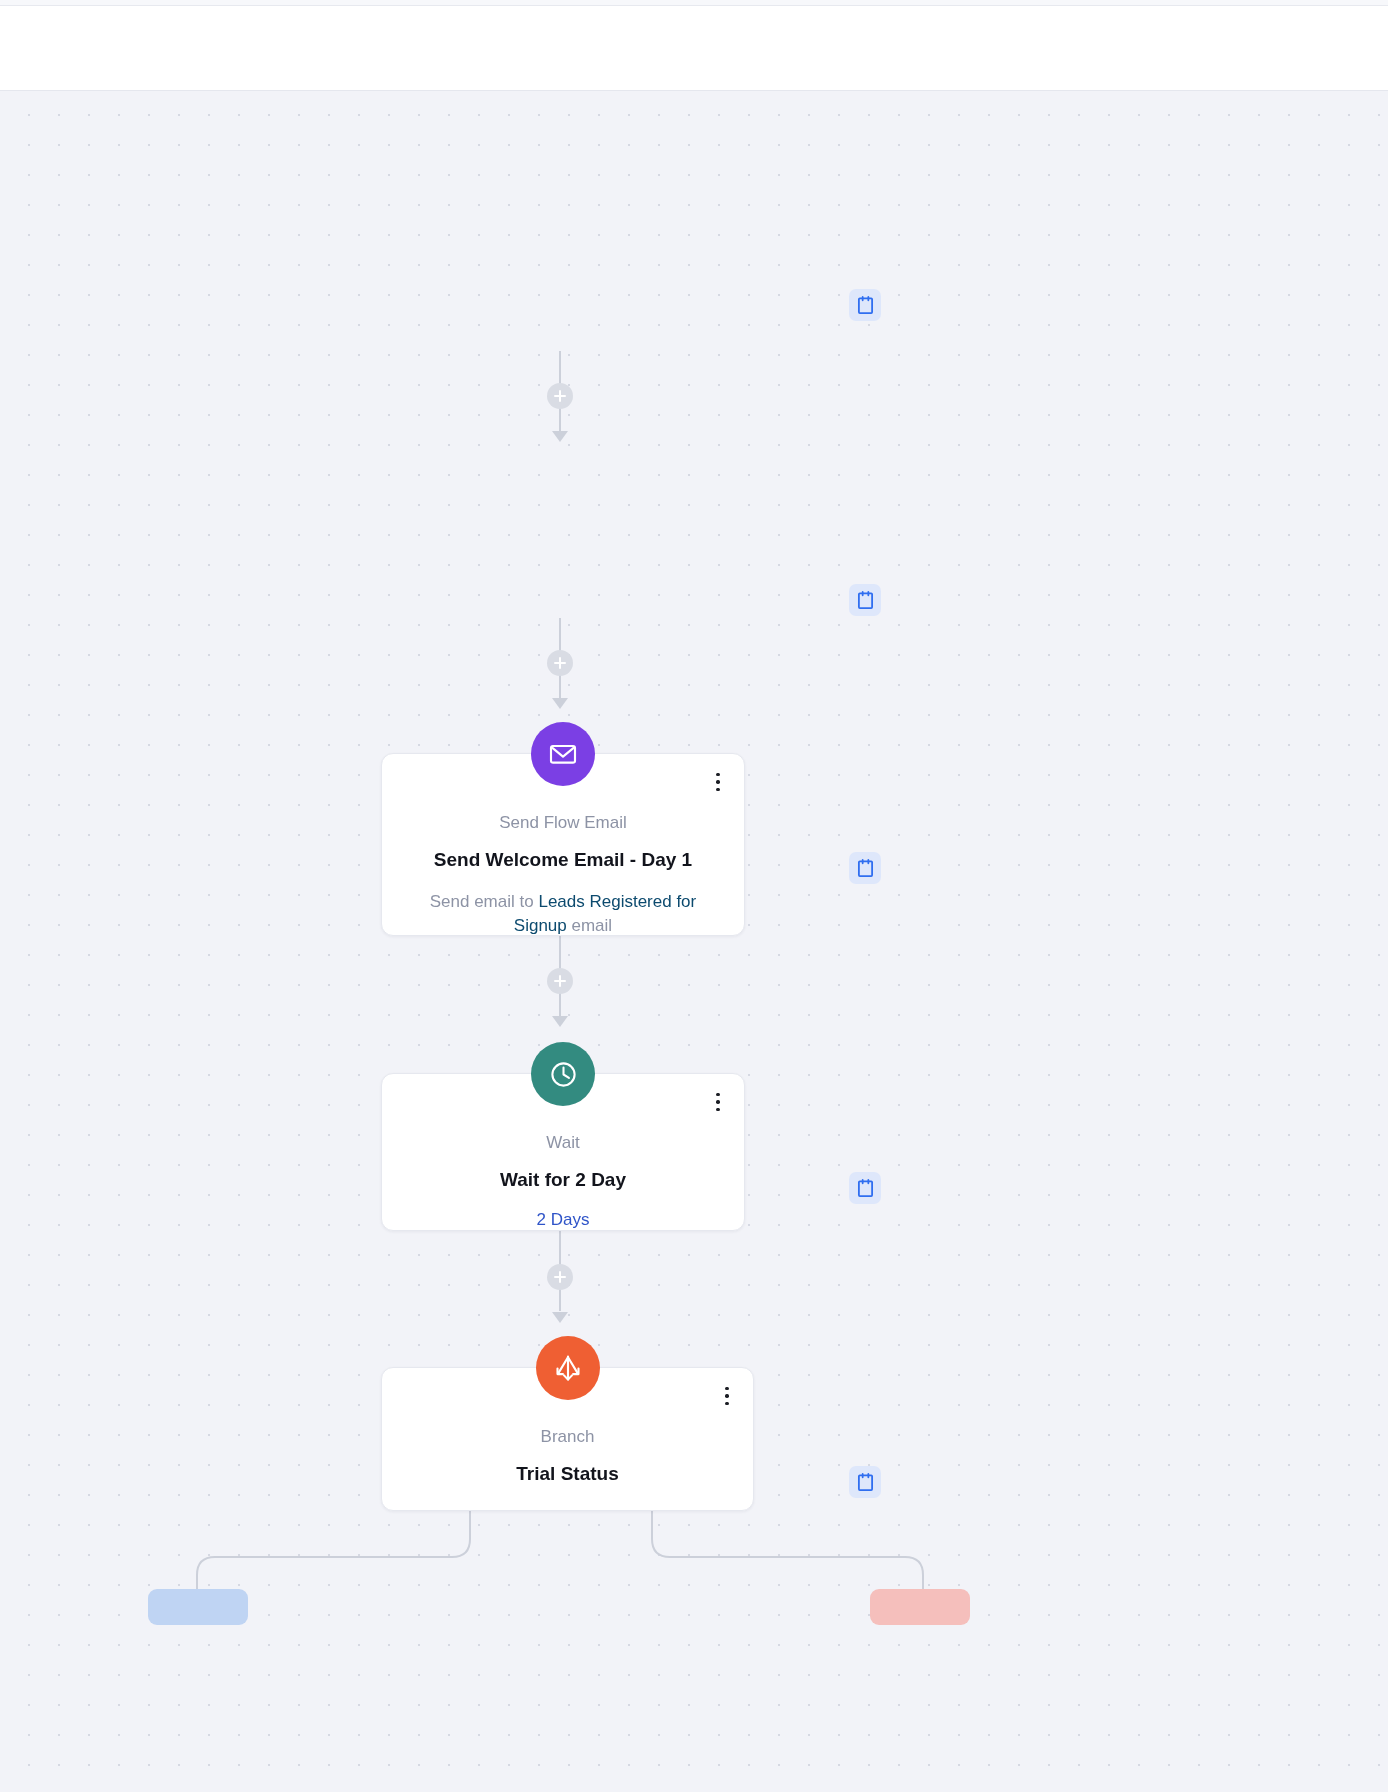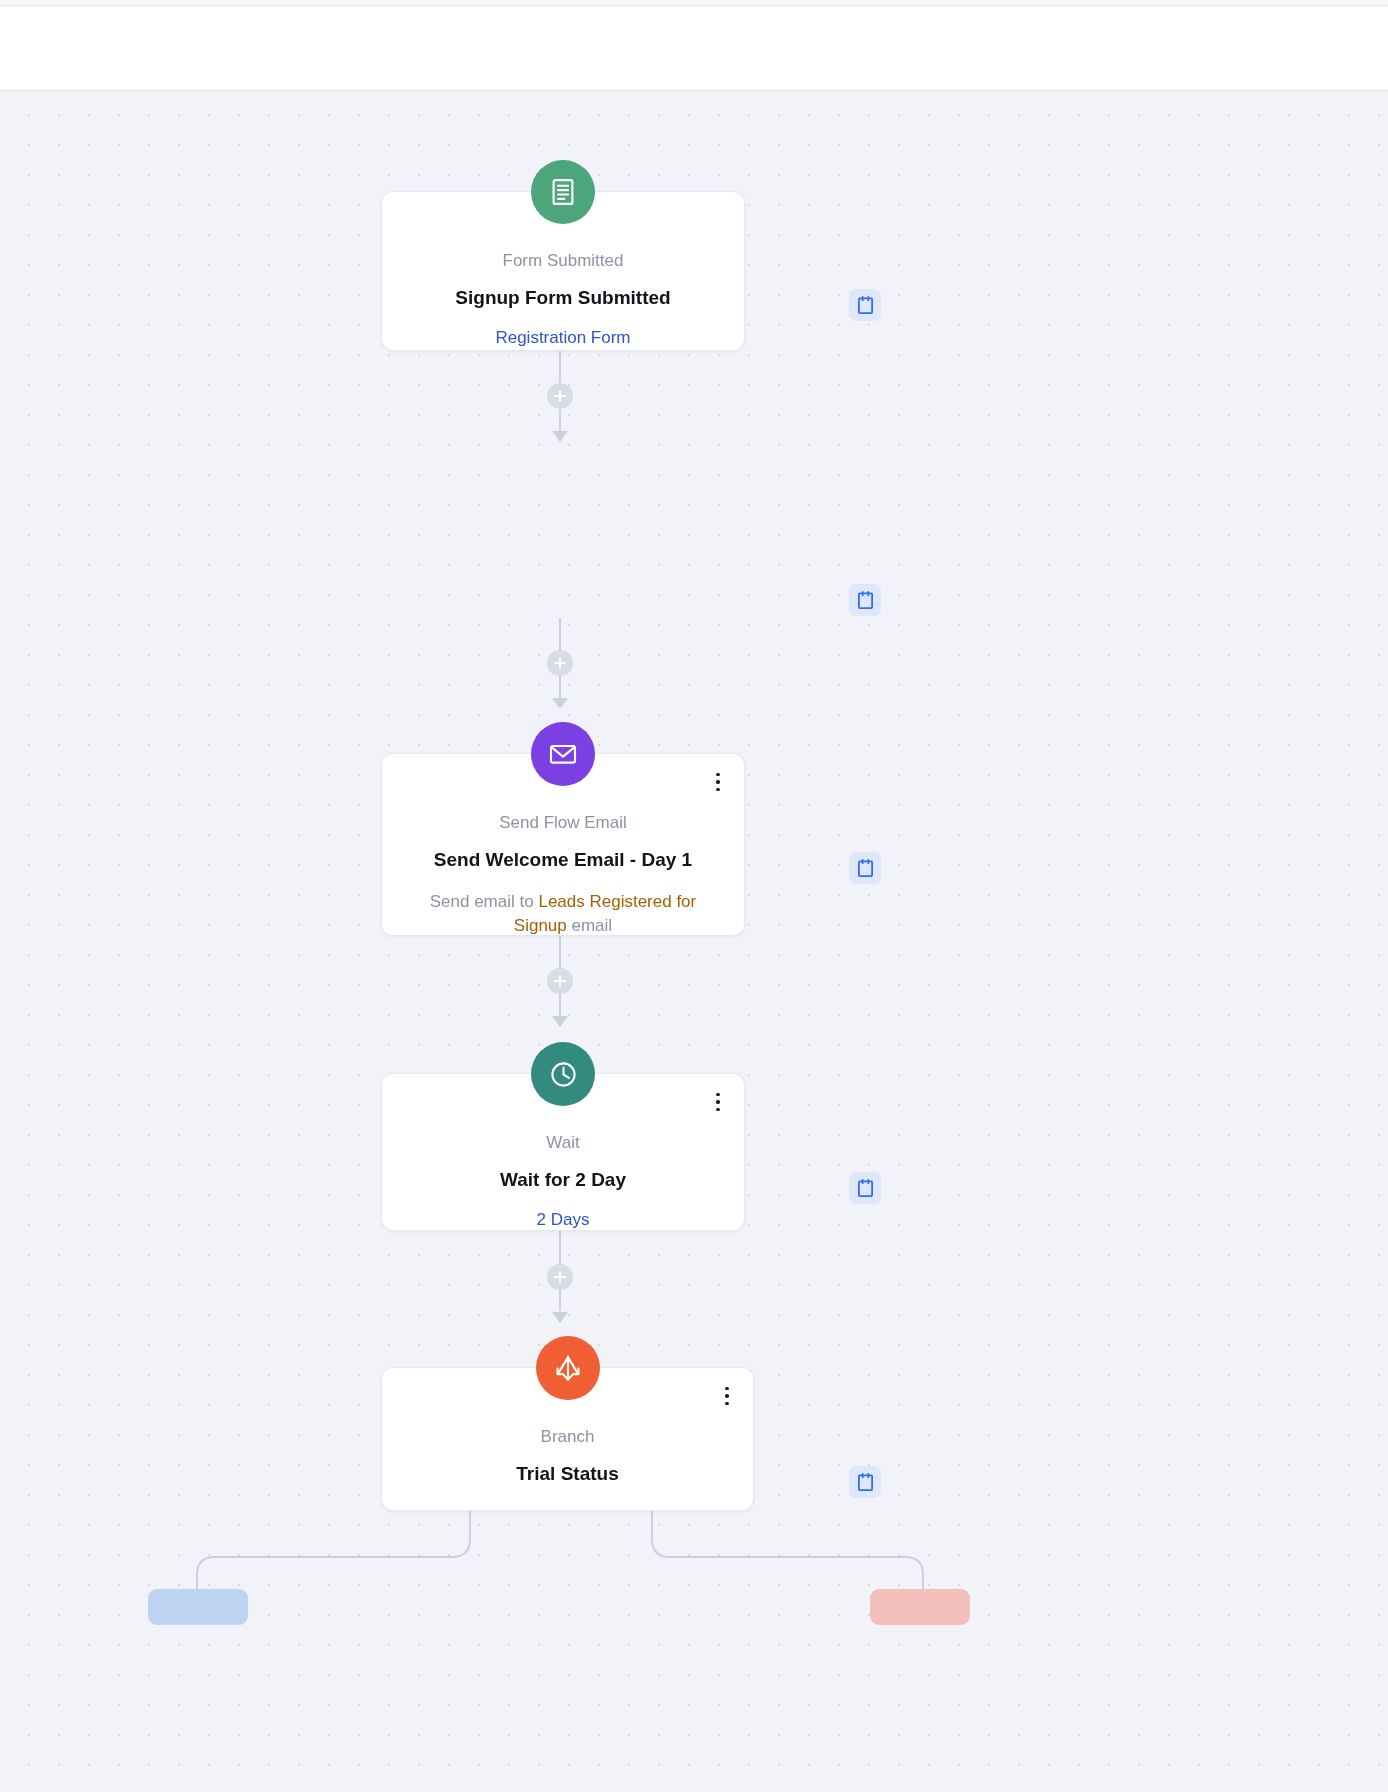--- a/index.html
+++ b/index.html
@@ -99,21 +99,21 @@
     line-height: 1.35;
     margin-top: 13px;
   }
   .node-sub {
     font-size: 17px;
     color: #8d93a5;
     line-height: 1.45;
     margin-top: 17px;
     padding: 0 22px;
   }
-  .link { color: #a16207; }
+  .link { color: #0c4a6e; }
   .link-solo { color: #2f54c8; font-size: 17px; margin-top: 17px; display: block; }
 
   
   .node-icon {
     position: absolute;
     left: 50%;
     top: -32px;
     transform: translateX(-50%);
     width: 64px; height: 64px;
     border-radius: 50%;
@@ -185,34 +185,20 @@
     <div class="conn-arrow" style="top:1221px;"></div>
 
     <svg class="branch-svg" width="1388" height="1701">
       <path d="M 470 1420 L 470 1448 Q 470 1466 452 1466 L 215 1466 Q 197 1466 197 1484 L 197 1500" fill="none" stroke="#ccd0da" stroke-width="2"></path>
       <path d="M 652 1420 L 652 1448 Q 652 1466 670 1466 L 905 1466 Q 923 1466 923 1484 L 923 1500" fill="none" stroke="#ccd0da" stroke-width="2"></path>
     </svg>
 
     <div class="pill pill-blue" style="left:148px;top:1498px;width:100px;"></div>
     <div class="pill pill-red" style="left:870px;top:1498px;width:100px;"></div>
 
-    <div class="node" style="left:381px;top:100px;width:364px;height:160px;padding:58px 0 0;">
-      <div class="node-icon" style="background:#4da57c;">
-        <svg width="30" height="30" viewBox="0 0 24 24" fill="none" stroke="#ffffff" stroke-width="1.7" stroke-linecap="round" stroke-linejoin="round">
-          <rect x="4.5" y="2.5" width="15" height="19" rx="1.2"></rect>
-          <line x1="8" y1="7" x2="16" y2="7"></line>
-          <line x1="8" y1="10.5" x2="16" y2="10.5"></line>
-          <line x1="8" y1="14" x2="16" y2="14"></line>
-          <line x1="8" y1="17.5" x2="13" y2="17.5"></line>
-        </svg>
-      </div>
-      <div class="node-kind">Form Submitted</div>
-      <div class="node-title">Signup Form Submitted</div>
-      <span class="link-solo">Registration Form</span>
-    </div>
     <div class="side-badge" style="left:849px;top:198px;">
       <svg width="17" height="19" viewBox="0 0 18 20" fill="none" stroke="#2f6ef0" stroke-width="1.9" stroke-linecap="round" stroke-linejoin="round">
         <rect x="2" y="2.5" width="14" height="15.5" rx="1"></rect>
         <line x1="6" y1="1" x2="6" y2="4.5"></line>
         <line x1="12" y1="1" x2="12" y2="4.5"></line>
       </svg>
     </div>
 
     <div class="side-badge" style="left:849px;top:493px;">
       <svg width="17" height="19" viewBox="0 0 18 20" fill="none" stroke="#2f6ef0" stroke-width="1.9" stroke-linecap="round" stroke-linejoin="round">

